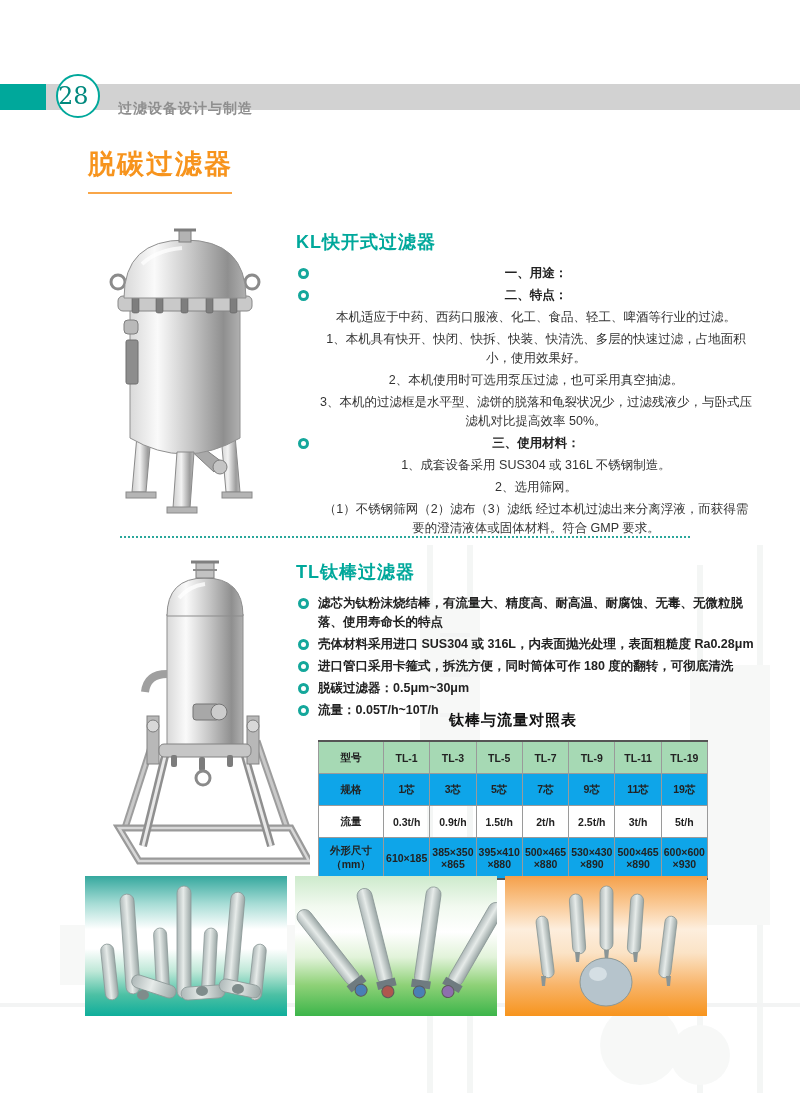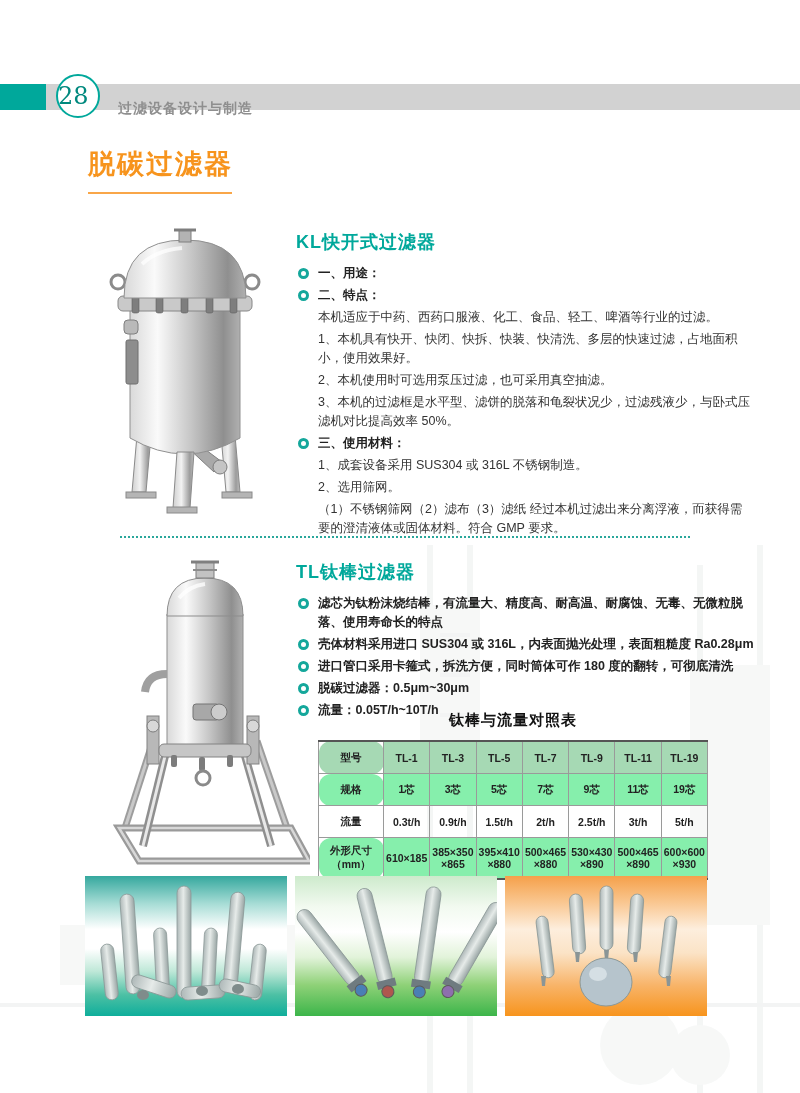--- a/index.html
+++ b/index.html
@@ -31,23 +31,23 @@
   .dotted-divider{position:absolute;left:120px;top:536px;width:570px;height:0;
                   border-top:2px dotted #2aa79b;}
   
   .table-title{position:absolute;left:318px;top:711px;width:390px;text-align:center;
                font-size:15px;font-weight:bold;color:#111;letter-spacing:1px;}
   .flow-table{position:absolute;left:318px;top:740px;width:390px;border-collapse:collapse;
               font-size:10.5px;color:#222;table-layout:fixed;}
   .flow-table td{border:1px solid #9a9a9a;text-align:center;vertical-align:middle;
                  padding:2px 1px;font-weight:700;height:27px;}
   .flow-table tr.head-row td{background:#a6d9b4;font-weight:bold;border-top:2px solid #555;}
-  .flow-table tr.gray-row td{background:#86efac;}
+  .flow-table tr.gray-row td{background:#0ea5e9;}
   .flow-table tr.last-row td{border-bottom:2px solid #555;height:36px;}
-  .flow-table td.label-cell{font-weight:bold;width:62px;border-radius:12px;}
+  .flow-table td.label-cell{font-weight:bold;width:62px;}
   
   .rod-photo{position:absolute;top:876px;width:202px;height:140px;overflow:hidden;}
   .rod-photo svg{display:block;}
   #rod1{left:85px;background:linear-gradient(180deg,#35a89e 0%,#a8ddd6 20%,#ffffff 38%,#ffffff 52%,#bfe8d8 68%,#4cc0a4 85%,#0fae9b 100%);}
   #rod2{left:295px;background:linear-gradient(180deg,#cdeacc 0%,#f2faf0 22%,#ffffff 40%,#e2f3da 58%,#8ed177 78%,#3cb54a 100%);}
   #rod3{left:505px;background:linear-gradient(180deg,#f5a04a 0%,#f9c58d 18%,#fdeedd 38%,#fbe3c6 55%,#f8b469 78%,#f7941d 100%);}
 </style>
 </head>
 <body>
 
@@ -131,21 +131,21 @@
     <circle cx="170" cy="58" r="7" fill="none" stroke="#8b8b8b" stroke-width="3"></circle>
 
     <path d="M42,74 Q42,16 103,16 Q164,16 164,74 Z" fill="url(#steelH)" stroke="#909090" stroke-width="1"></path>
     <path d="M60,40 Q75,26 100,24" fill="none" stroke="#ffffff" stroke-width="4" opacity="0.7"></path>
 
     <rect x="97" y="6" width="12" height="12" fill="#b3b3b3" stroke="#7e7e7e"></rect>
     <line x1="92" y1="6" x2="114" y2="6" stroke="#7e7e7e" stroke-width="3"></line>
   </svg>
 
   <div class="sec-title" style="left:296px;top:230px;">KL快开式过滤器</div>
-  <div class="text-list" style="left:318px;top:264px;">
+  <div class="text-list" style="left:318px;top:264px;text-align:center;">
       <div class="text-item"><span class="ring-bullet"></span><span class="bold">一、用途：</span></div>
       <div class="text-item"><span class="ring-bullet"></span><span class="bold">二、特点：</span></div>
       <div class="text-item">本机适应于中药、西药口服液、化工、食品、轻工、啤酒等行业的过滤。</div>
       <div class="text-item">1、本机具有快开、快闭、快拆、快装、快清洗、多层的快速过滤，占地面积小，使用效果好。</div>
       <div class="text-item">2、本机使用时可选用泵压过滤，也可采用真空抽滤。</div>
       <div class="text-item">3、本机的过滤框是水平型、滤饼的脱落和龟裂状况少，过滤残液少，与卧式压滤机对比提高效率 50%。</div>
       <div class="text-item"><span class="ring-bullet"></span><span class="bold">三、使用材料：</span></div>
       <div class="text-item">1、成套设备采用 SUS304 或 316L 不锈钢制造。</div>
       <div class="text-item">2、选用筛网。</div>
       <div class="text-item">（1）不锈钢筛网（2）滤布（3）滤纸  经过本机过滤出来分离浮液，而获得需要的澄清液体或固体材料。符合 GMP 要求。</div>

